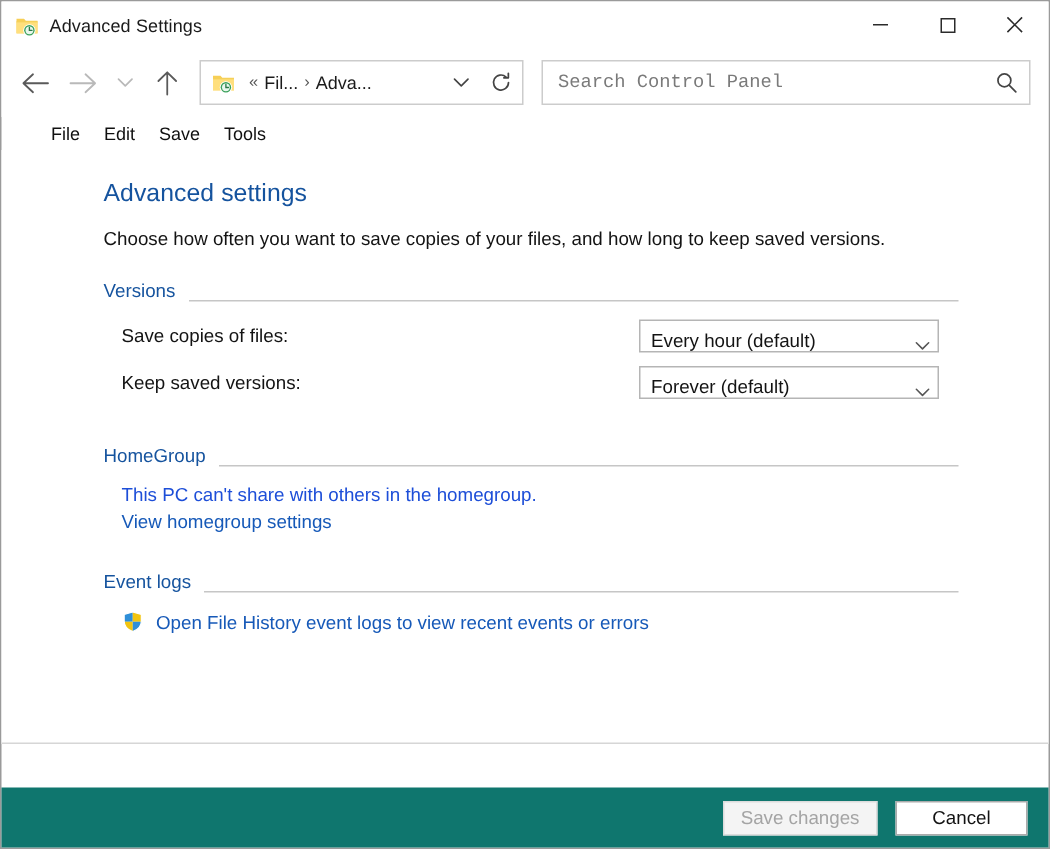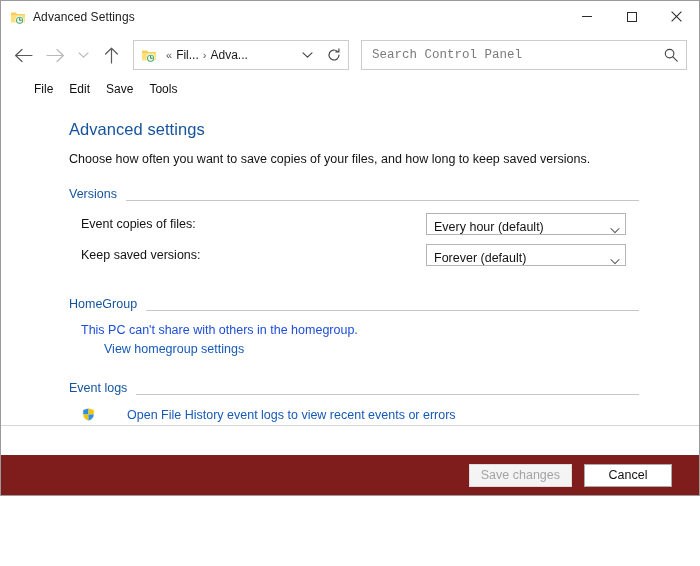--- a/index.html
+++ b/index.html
@@ -11,21 +11,21 @@
     height: 566px;
     background: #ffffff;
     font-family: "Liberation Sans", sans-serif;
     -webkit-font-smoothing: antialiased;
     overflow: hidden;
   }
 
   .window {
     position: relative;
     width: 700px;
-    height: 496px;
+    height: 566px;
     box-sizing: border-box;
     border: 1px solid #9a9a9a;
     background: #ffffff;
     display: flex;
     flex-direction: column;
   }
 
   
   .titlebar {
     height: 31px;
@@ -284,21 +284,20 @@
   .body-text {
     font-size: 12.5px;
     color: #1d4ed8;
     margin: 0 0 2px 0;
   }
   .link {
     font-size: 12.5px;
     color: #1659b8;
     text-decoration: none;
     cursor: pointer;
-    margin-left: 23px;
   }
 
   .shield-row {
     display: flex;
     align-items: center;
     padding-left: 12px;
   }
   .shield-icon {
     width: 15px;
     height: 15px;
@@ -308,25 +307,25 @@
     top: 0px;
   }
 
   .spacer-24 { height: 24px; }
   .spacer-22 { height: 22px; }
 
   
   .footer {
     height: 40px;
     min-height: 40px;
-    background: #7f1d1d;
+    background: #0f766e;
     display: flex;
     align-items: center;
     justify-content: flex-end;
-    padding-right: 27px;
+    padding-right: 14px;
     box-sizing: border-box;
     margin-top: 29px;
   }
   .btn {
     height: 23px;
     min-width: 88px;
     padding: 0 11px;
     font-family: "Liberation Sans", sans-serif;
     font-size: 12.5px;
     background: #ffffff;
@@ -461,21 +460,21 @@
       <h1 class="page-title">Advanced settings</h1>
       <p class="page-desc">Choose how often you want to save copies of your files, and how long to keep saved versions.</p>
 
       <div class="group">
         <div class="group-header">
           <span class="group-title">Versions</span>
           <span class="group-rule"></span>
         </div>
 
         <div class="field-row">
-          <span class="field-label">Event copies of files:</span>
+          <span class="field-label">Save copies of files:</span>
           <div class="combo">
             <span class="combo-value">Every hour (default)</span>
             <span class="combo-arrow">
               <svg width="10" height="7" viewBox="0 0 10 7" aria-hidden="true">
                 <path d="M0.9 1.5 L5 5.6 L9.1 1.5" stroke="currentColor" stroke-width="1.05" fill="none" stroke-linecap="round" stroke-linejoin="round"></path>
               </svg>
             </span>
           </div>
         </div>
 

